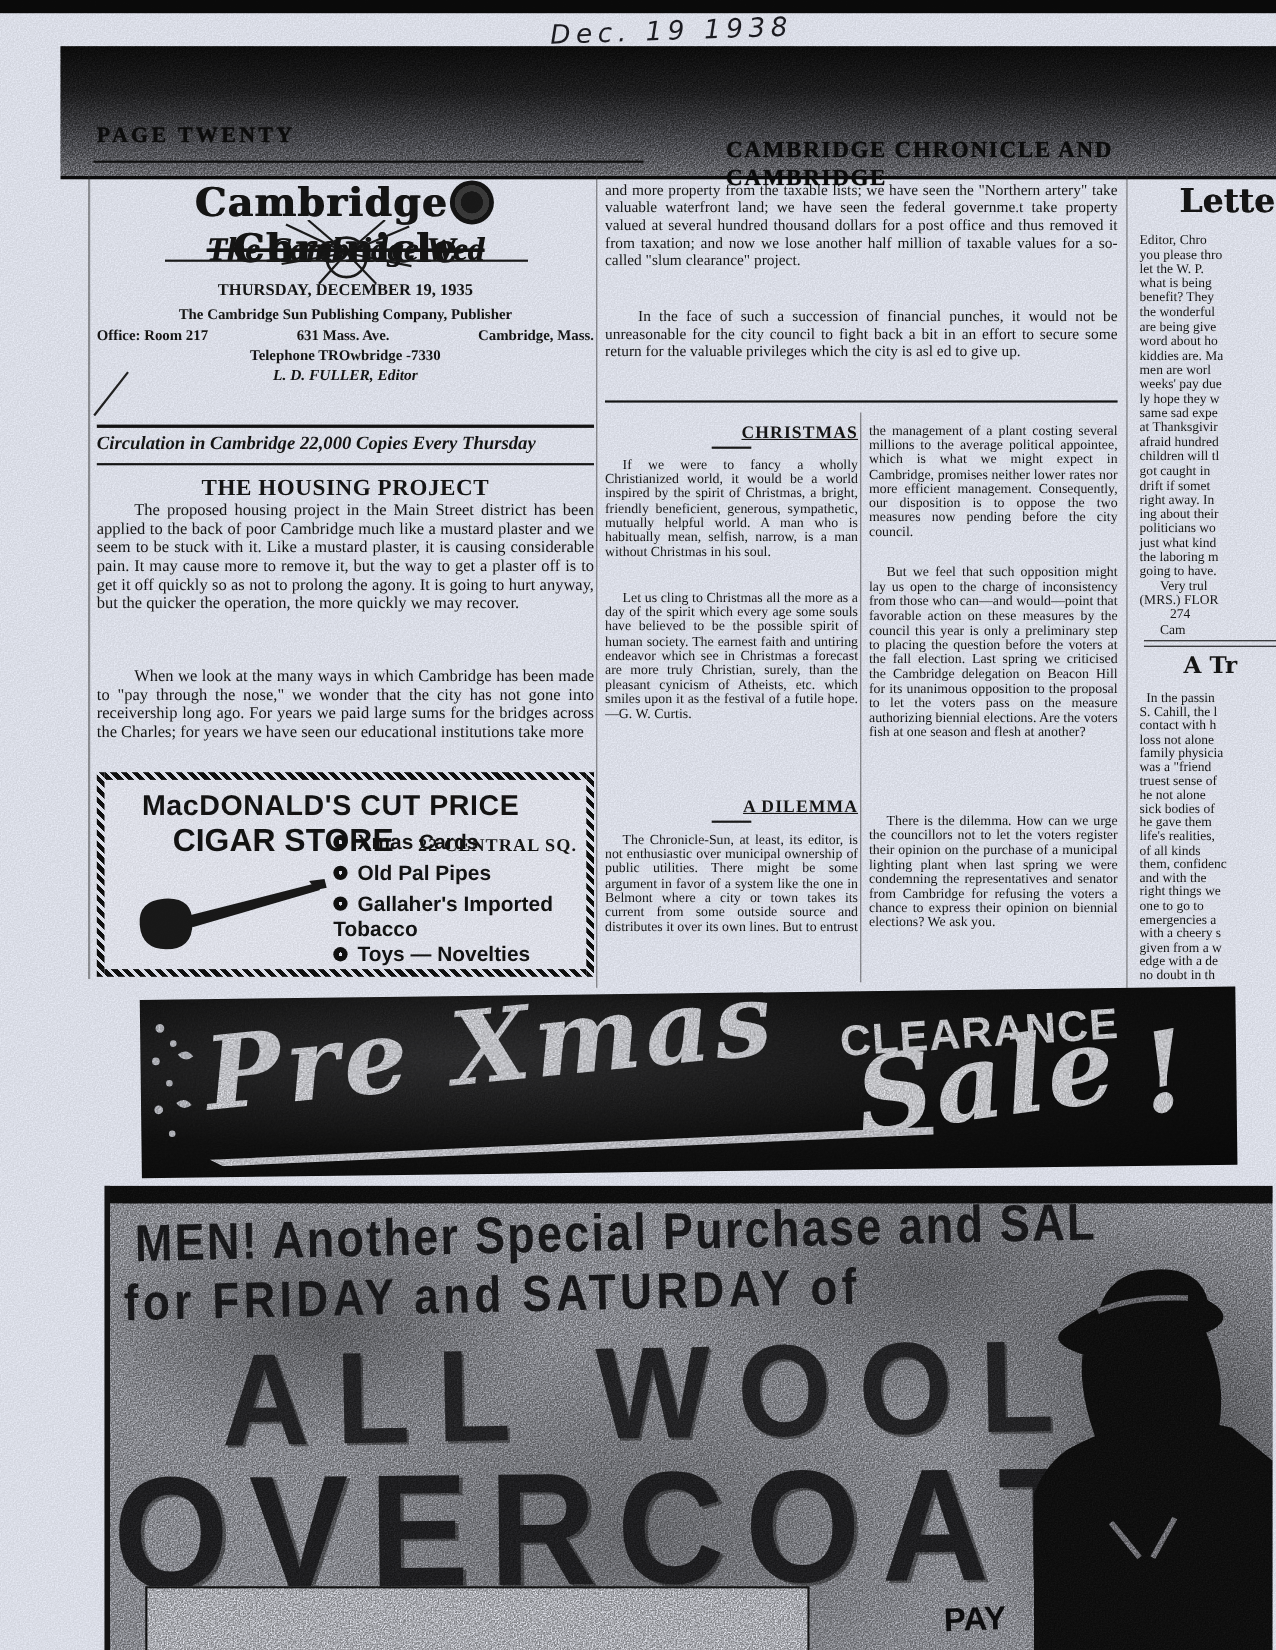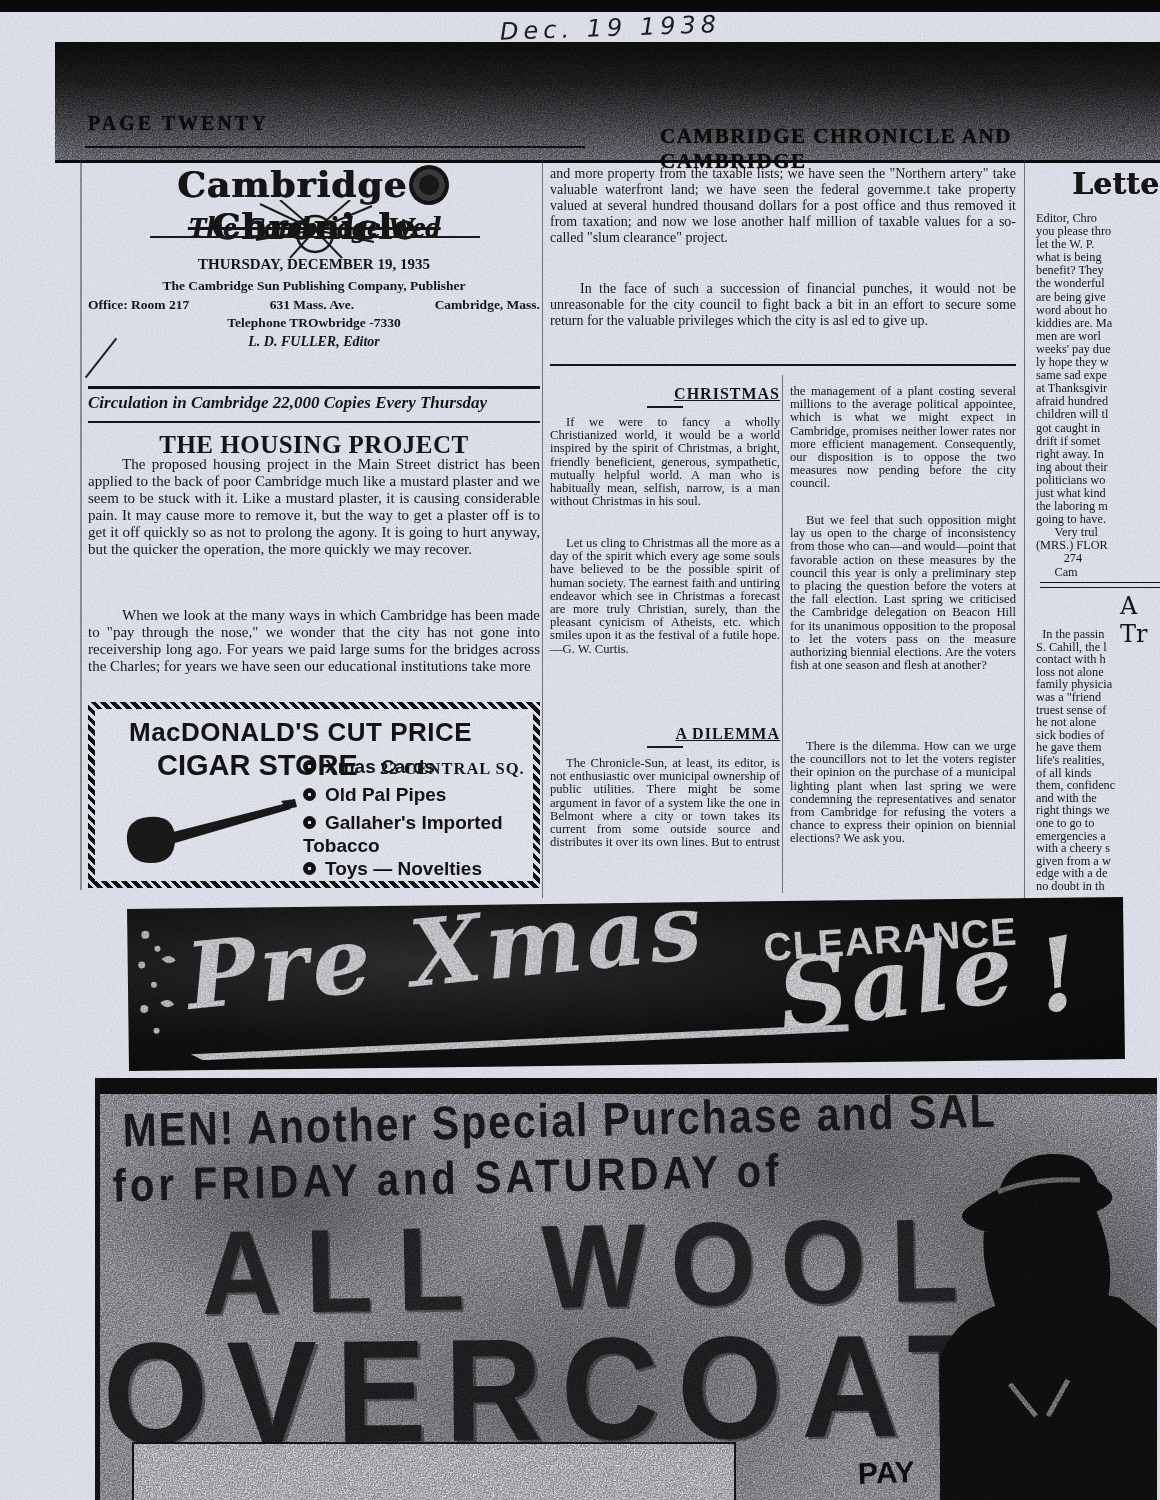--- a/index.html
+++ b/index.html
@@ -27,33 +27,33 @@
      font-weight:900;font-size:36px;letter-spacing:1px;text-shadow:1px 0 #161616;}
   .sun-disc{display:inline-block;width:40px;height:40px;border-radius:50%;vertical-align:-8px;
      background:radial-gradient(circle,#1a1a1a 0 35%,#3c3c3c 36% 55%,#151515 56% 100%);margin:0 2px;}
   #mastSub{left:88px;top:210px;width:452px;text-align:center;font-weight:800;font-style:italic;
      font-size:30px;text-decoration:line-through;text-shadow:.5px 0 #161616;}
   #subStrike{left:150px;top:236px;width:330px;height:2px;background:#1b1b1b;}
   .mastline{left:88px;width:452px;text-align:center;font-weight:800;}
   #officeRow{left:88px;top:297px;width:452px;display:flex;justify-content:space-between;
      font-size:13.5px;font-weight:800;}
   #slash{left:100px;top:333px;width:2px;height:50px;background:#222;transform:rotate(38deg);}
-  #housingHead{left:88px;top:431px;width:452px;text-align:center;font-size:25px;font-weight:900;
+  #housingHead{left:88px;top:431px;width:452px;text-align:center;font-size:21px;font-weight:900;
      letter-spacing:.5px;font-family:"Liberation Serif",serif;}
   .edpar{left:88px;width:452px;font-size:15px;line-height:16.9px;text-indent:34px;text-align:justify;}
   .midpar{left:550px;width:466px;font-size:14px;line-height:15.9px;text-indent:30px;text-align:justify;}
   .subhead{width:230px;text-align:right;font-size:16px;font-weight:800;letter-spacing:1px;text-decoration:underline;}
   .subdash{width:36px;height:2px;background:#1a1a1a;}
   .subpar{width:230px;font-size:12.6px;line-height:13.2px;text-indent:16px;text-align:justify;}
   .subpar2{width:226px;font-size:12.6px;line-height:13.2px;text-indent:16px;text-align:justify;}
   
   #lettersHead{left:1072px;top:166px;font-size:30px;font-weight:900;font-family:"DejaVu Serif",serif;
      text-shadow:.5px 0 #161616;}
   .ragcol{left:1036px;width:175px;font-size:12.3px;line-height:13.1px;white-space:pre-line;}
-  #tribHead{left:1120px;top:592px;font-size:24px;font-weight:400;font-family:"DejaVu Serif",serif;}
+  #tribHead{left:1076px;top:592px;font-size:21px;font-weight:700;font-family:"DejaVu Serif",serif;}
   
   #mac{left:88px;top:702px;width:452px;height:186px;box-sizing:border-box;
      border:7px solid;border-image:repeating-linear-gradient(45deg,#101010 0 4px,#e4e7f1 4px 7px) 7;
      background:#e7e9f2;}
   #macL1{left:34px;top:8px;font-family:"Liberation Sans",sans-serif;font-weight:900;font-size:26px;
      letter-spacing:.5px;color:#141414;}
   #macL2{left:62px;top:40px;font-family:"Liberation Sans",sans-serif;font-weight:900;font-size:29px;color:#141414;}
   #macAddr{left:285px;top:50px;font-size:16.5px;font-weight:700;letter-spacing:1px;}
   .macItem{position:absolute;left:208px;width:232px;font-family:"Liberation Sans",sans-serif;
      font-weight:800;font-size:19px;line-height:23px;color:#141414;}

